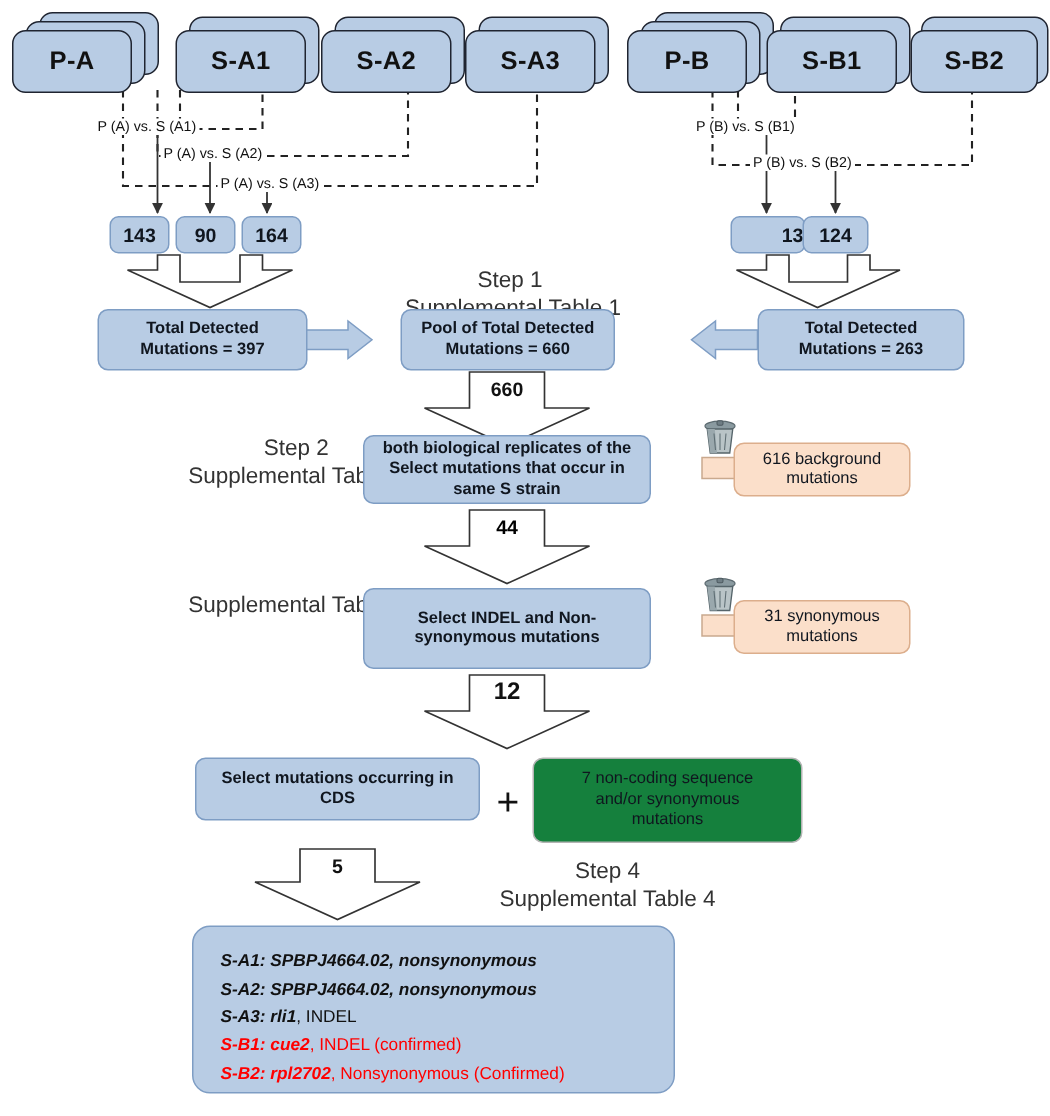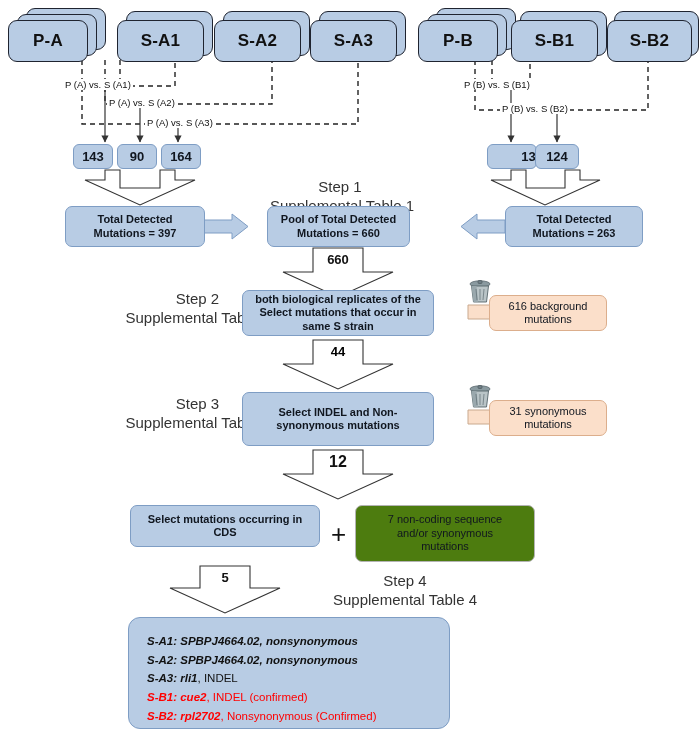--- a/index.html
+++ b/index.html
@@ -60,21 +60,21 @@
     color:#10161f;
   }
   .peach{
     background:#fbdfca;
     border:1px solid #dcae8c;
     color:#10161f;
     font-weight:normal;
     font-size:11px;
   }
   .gray{
-    background:#4d7c0f;
+    background:#15803d;
     border:1px solid #b4b4b4;
     color:#10161f;
     font-weight:normal;
     font-size:11px;
   }
   .numbox{
     font-size:13px;
     font-weight:bold;
     border-radius:6px;
   }
@@ -357,21 +357,20 @@
   </div>
 
   <div class="rbox peach" style="left:489px; top:295px; width:118px; height:36px;">
     <div>
       <div>616 background</div>
       <div>mutations</div>
     </div>
   </div>
 
   <div class="step-label" style="left:115px; top:394px; width:165px;">
-    <div>Step 3</div>
     <div>Supplemental Table 3</div>
   </div>
 
   <div class="rbox blue" style="left:242px; top:392px; width:192px; height:54px;">
     <div>
       <div>Select INDEL and Non-</div>
       <div>synonymous mutations</div>
     </div>
   </div>
 

